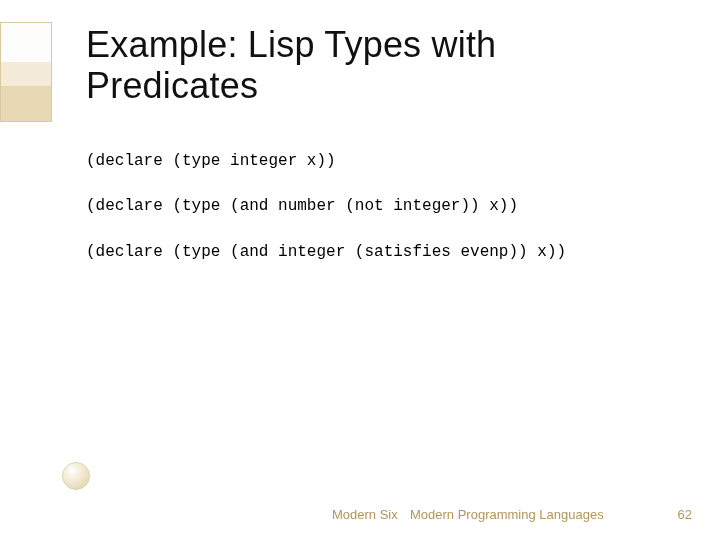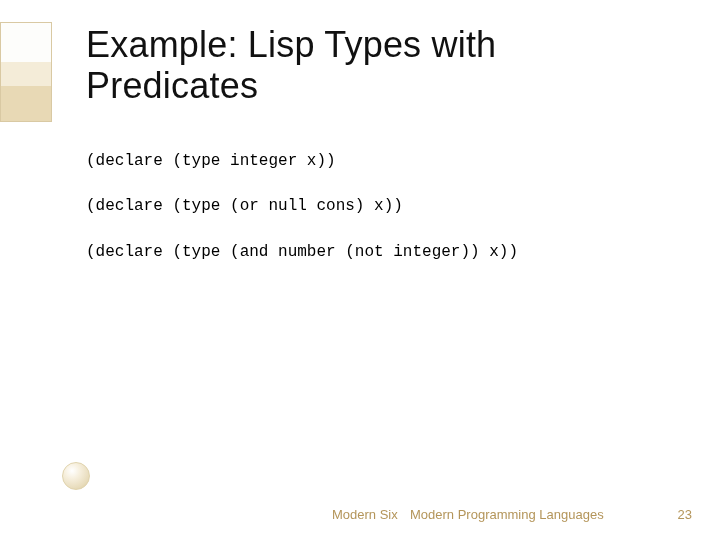--- a/index.html
+++ b/index.html
@@ -90,22 +90,22 @@
   <div class="band3"></div>
 </div>
 
 <div class="circle-accent"></div>
 
 <div class="slide">
   <h1 class="title">Example: Lisp Types with Predicates</h1>
 
   <div class="code-block">
     <div class="code-line">(declare (type integer x))</div>
-    <div class="code-line">(declare (type (or null cons) x))</div>
     <div class="code-line">(declare (type (and number (not integer)) x))</div>
+    <div class="code-line">(declare (type (and integer (satisfies evenp)) x))</div>
   </div>
 </div>
 
 <div class="footer">
   <span class="footer-chapter">Modern Six</span>
   <span class="footer-book">Modern Programming Languages</span>
-  <span class="footer-page">23</span>
+  <span class="footer-page">62</span>
 </div>
 
 </body></html>

